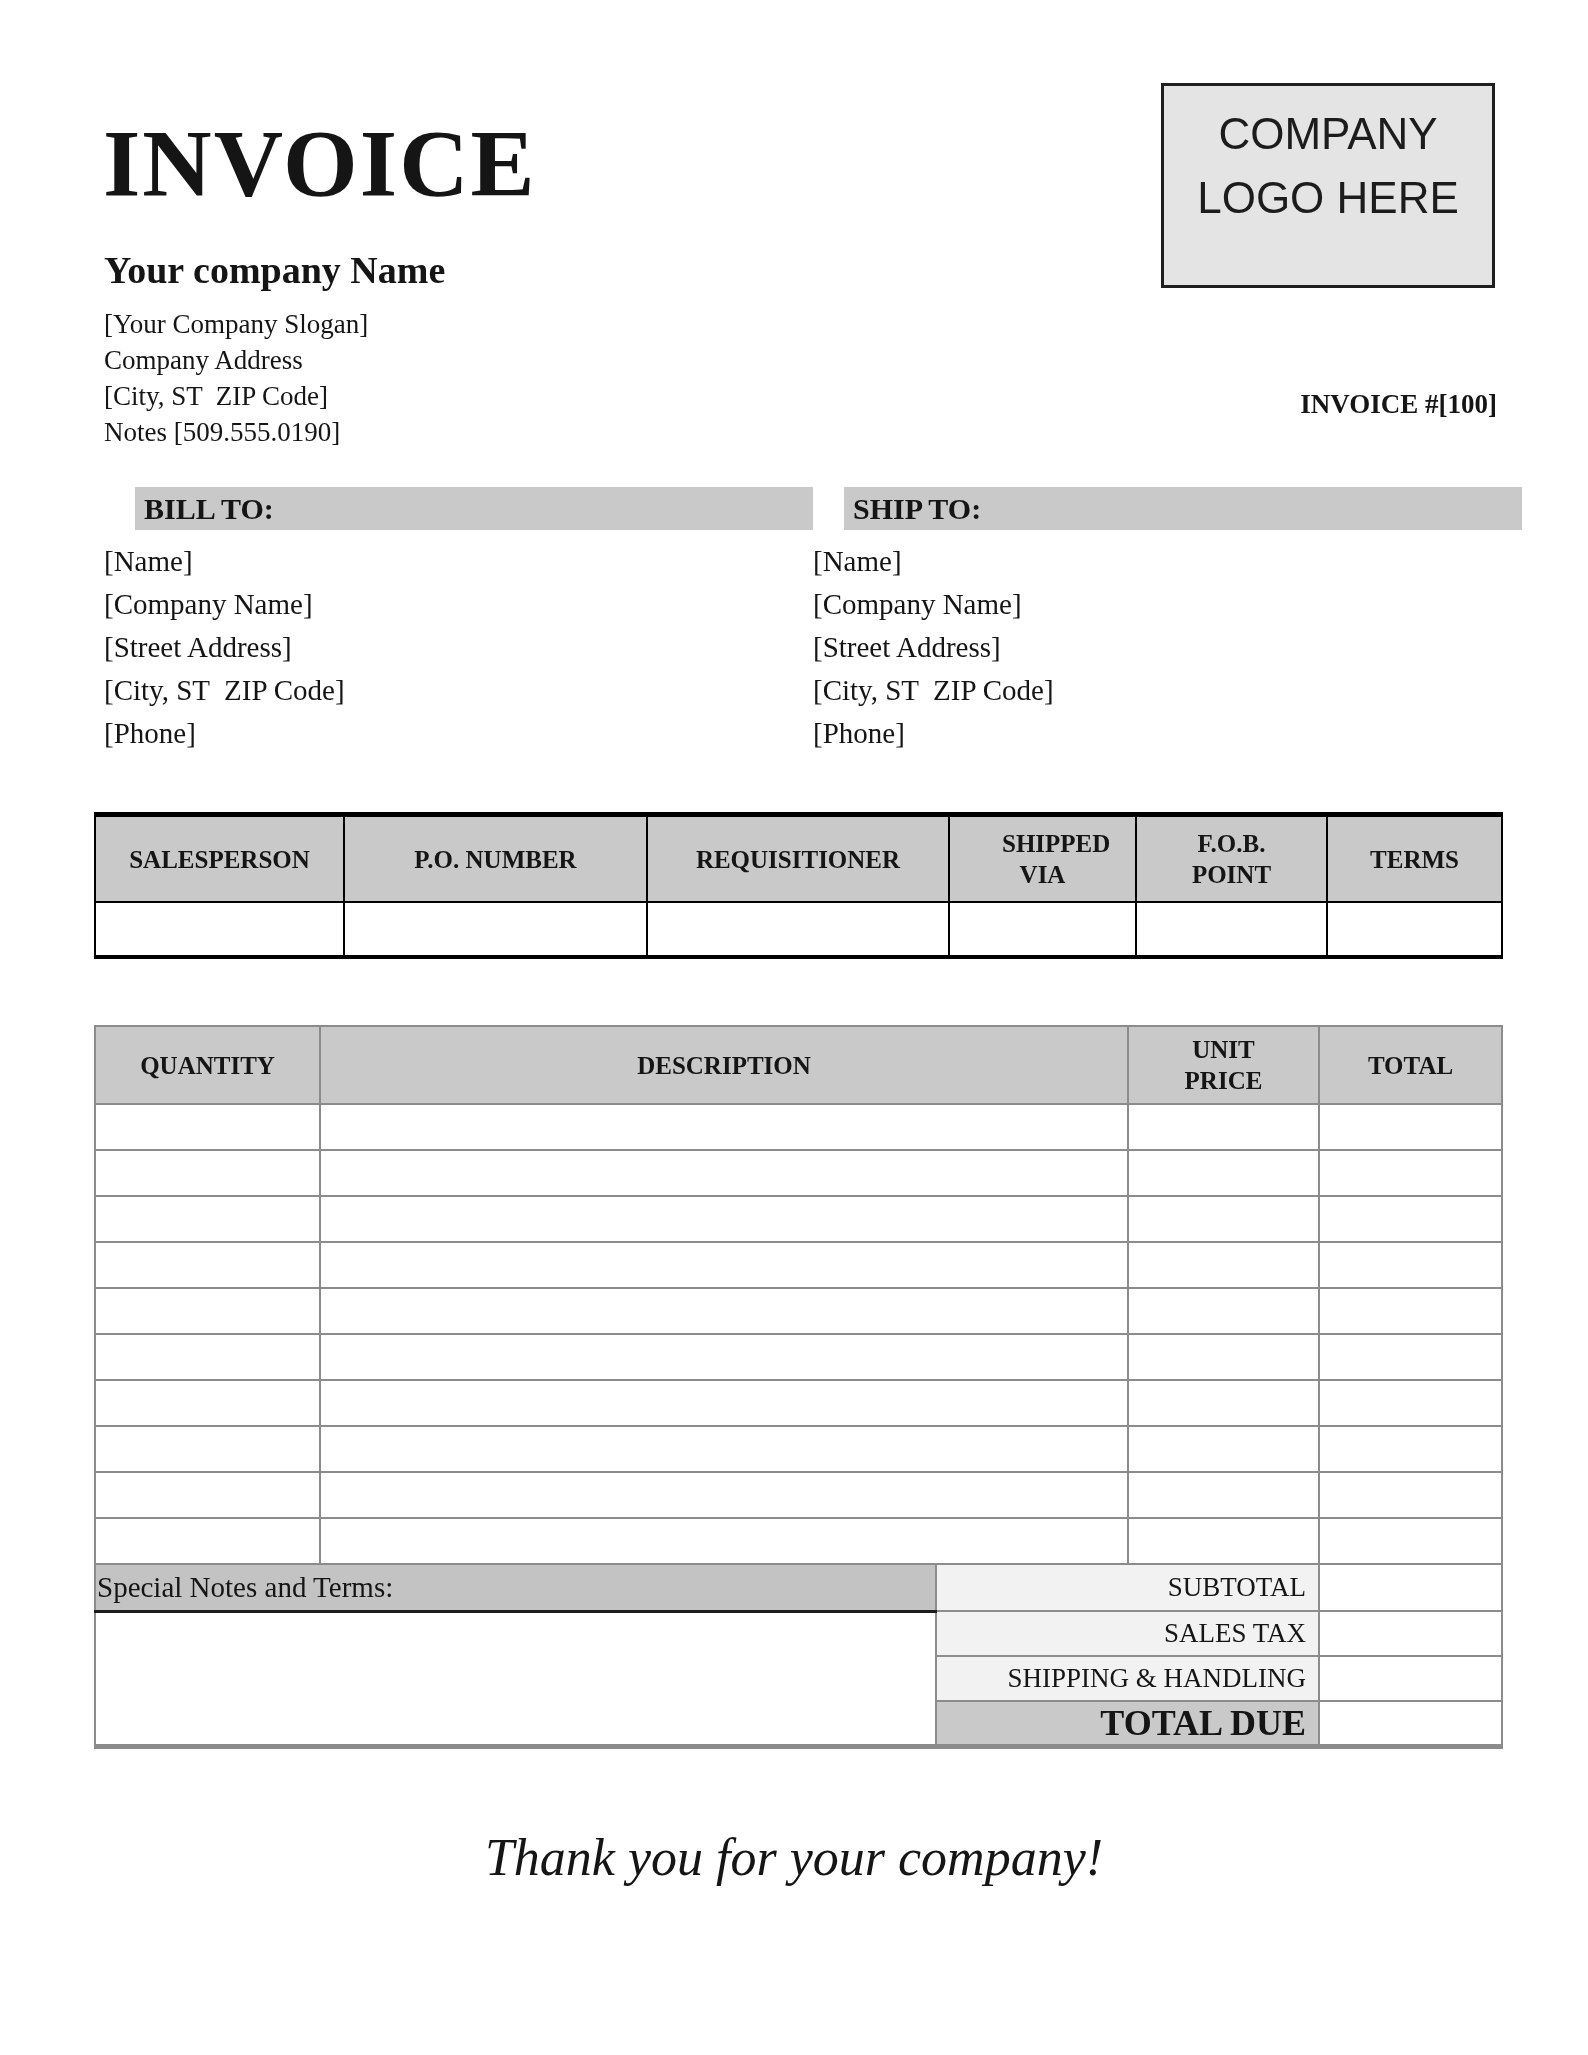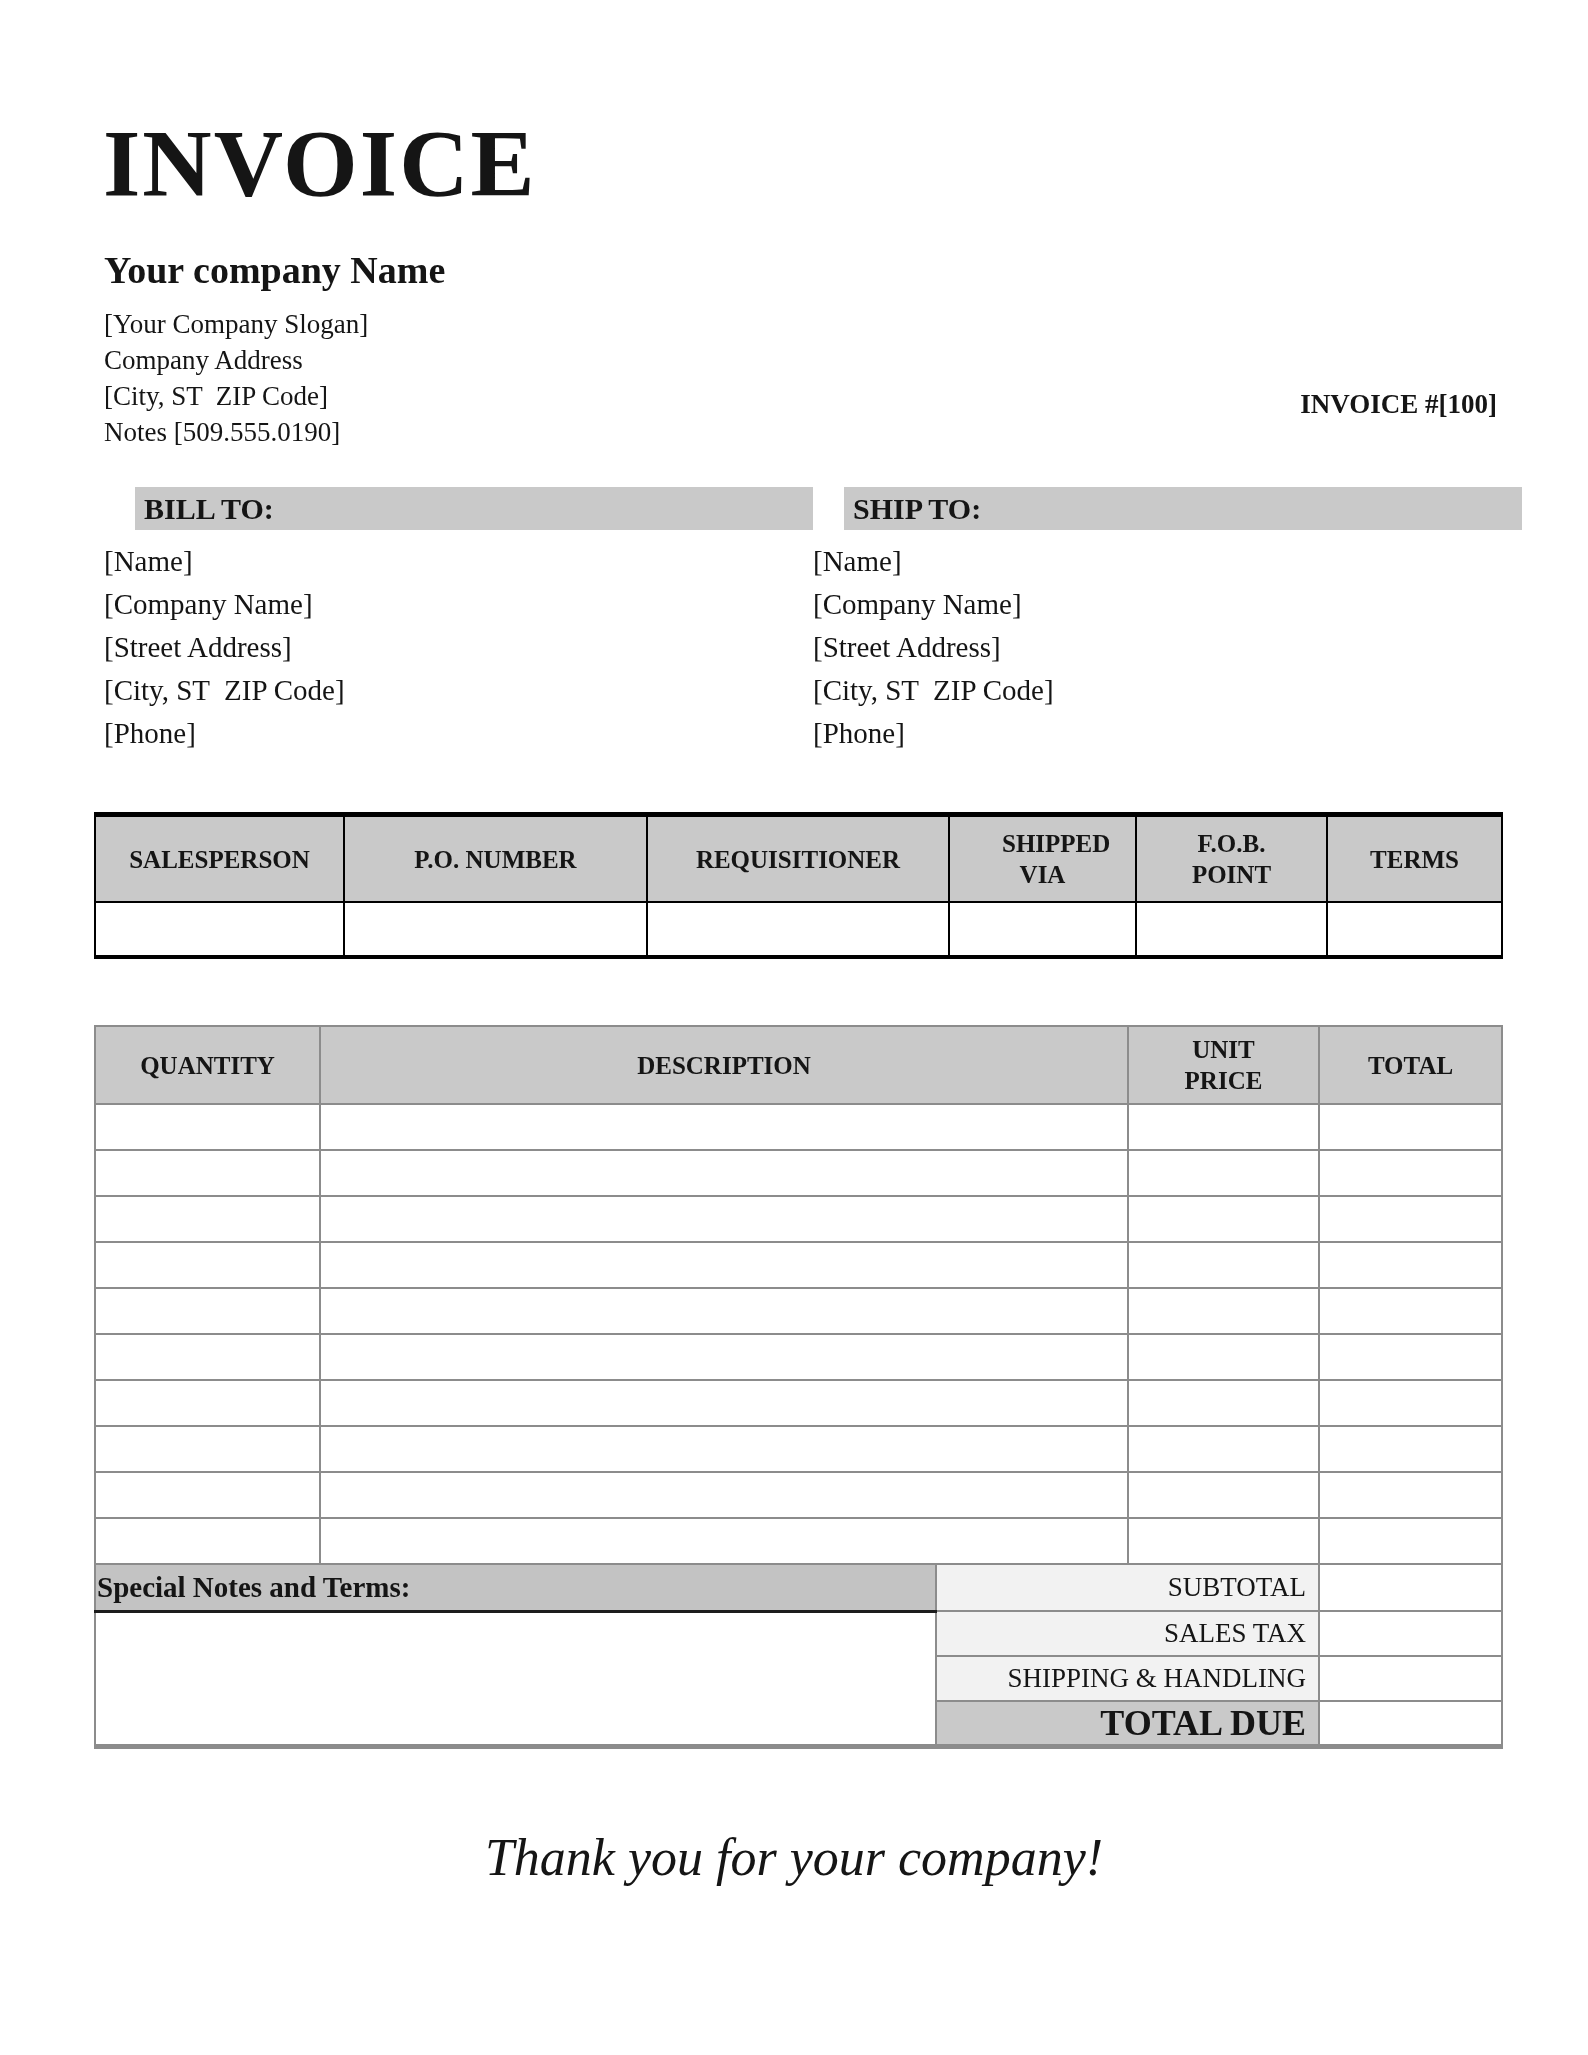--- a/index.html
+++ b/index.html
@@ -90,21 +90,21 @@
 
   .summary-table{
     width:100%;border-collapse:collapse;table-layout:fixed;
     margin-top:-2px;
     border:2px solid #8c8c8c;
     border-bottom:5px solid #8c8c8c;
   }
   .summary-table td{box-sizing:border-box;}
   .notes-bar{
     background:#c3c3c3;
-    font-weight:bold;font-size:29px;
+    font-weight:normal;font-size:29px;
     height:47px;
     border-right:2px solid #8c8c8c;
     border-bottom:3px solid #1c1c1c;
   }
   .notes-area{background:#fff;border:2px solid #8c8c8c;}
   .sum-label{
     background:#f2f2f2;border:2px solid #8c8c8c;
     text-align:right;font-size:27px;padding:0 12px;height:45px;
   }
   .sum-label.total-due{
@@ -118,20 +118,24 @@
     text-align:center;font-size:52px;font-style:italic;
   }
 </style>
 </head>
 <body>
 
 <div class="page">
 
   <div class="invoice-title">INVOICE</div>
 
+  <div class="logo-box">
+    <div>COMPANY</div>
+    <div>LOGO HERE</div>
+  </div>
 
   <div class="company-name">Your company Name</div>
   <div class="company-details">
     <div>[Your Company Slogan]</div>
     <div>Company Address</div>
     <div class="pre">[City, ST  ZIP Code]</div>
     <div>Notes [509.555.0190]</div>
   </div>
 
   <div class="invoice-meta">

